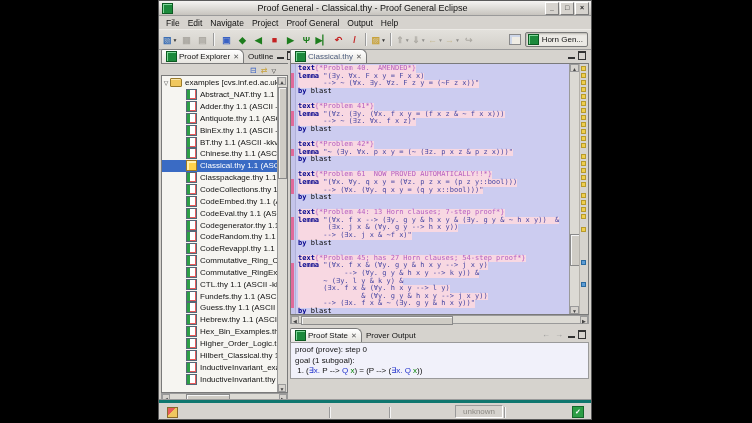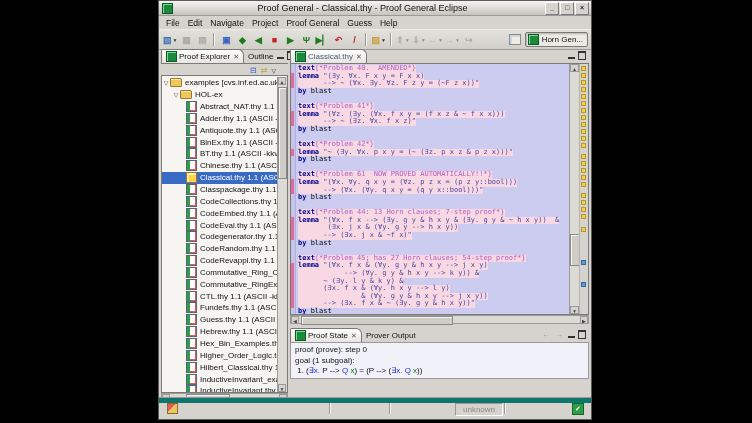--- a/index.html
+++ b/index.html
@@ -93,22 +93,22 @@
   
   .bottom-tabs{position:absolute;top:278px;left:0;right:0;height:16px;display:flex;align-items:flex-end;font-size:8px;}
   .pcontent{position:absolute;top:294px;left:0;right:0;height:37px;background:#f1f1fa;
             border:1px solid #9a9a9a;box-sizing:border-box;padding:2px 4px;font-size:8px;line-height:10.5px;}
   .pline{white-space:pre;}
   .seg-plain{color:#111;}
   .seg-blue{color:#2233cc;}
   .seg-green{color:#008000;}
 
   
-  .statusbar{position:absolute;left:0;right:0;bottom:1px;height:15px;border-top:5px solid #0f766e;
-             box-shadow:0 -1px 0 #9a9a9a;display:flex;align-items:flex-start;font-size:8px;background:#d6d3ce;}
+  .statusbar{position:absolute;left:0;right:0;bottom:1px;height:15px;border-top:3px solid #0f766e;
+             box-shadow:0 -1px 0 #9a9a9a;display:flex;align-items:flex-end;font-size:8px;background:#d6d3ce;}
   .st-sep{width:1px;height:11px;background:#9a9a9a;border-right:1px solid #f5f5f5;position:absolute;}
   .st-ico{width:9px;height:9px;margin-left:8px;background:linear-gradient(135deg,#e85a5a 40%,#f0c75e 40%);
           border:1px solid #8a6a2a;}
   .unknown{position:absolute;left:296px;border:1px solid;border-color:#9a9a9a #fff #fff #9a9a9a;
            color:#8d8a84;padding:0 7px;height:11px;line-height:11px;background:#d6d3ce;}
   .st-green{position:absolute;right:7px;width:10px;height:10px;background:#2d9e46;border:1px solid #14682a;
             color:#fff;font-size:7px;line-height:9px;text-align:center;font-weight:bold;}
 </style>
 </head>
 <body>
@@ -125,21 +125,21 @@
         <span class="win-btn">×</span>
       </span>
     </div>
 
     <div class="menubar">
         <span class="menu-item">File</span>
         <span class="menu-item">Edit</span>
         <span class="menu-item">Navigate</span>
         <span class="menu-item">Project</span>
         <span class="menu-item">Proof General</span>
-        <span class="menu-item">Guess</span>
+        <span class="menu-item">Output</span>
         <span class="menu-item">Help</span>
       </div>
 
     <div class="toolbar">
       <span id="toolbar-buttons" style="display:flex;align-items:center;">
           <span class="tbtn">
             <span style="color: rgb(59, 111, 181);">▧</span>
             <span class="tcaret">▼</span>
           </span>
           <span class="tbtn disabled">
@@ -232,25 +232,20 @@
           <span style="color:#3a62c4;">⊟</span>
           <span style="color:#c8a23a;">⇄</span>
           <span style="font-size:6px;color:#333;">▽</span>
         </div>
         <div class="tree-wrap">
           <div class="tree" id="file-tree">
               <div class="trow">
                 <span class="arrow">▽</span>
                 <span class="folder"></span>
                 <span>examples  [cvs.inf.ed.ac.uk]</span>
-              </div>
-              <div class="trow" style="padding-left: 10px;">
-                <span class="arrow">▽</span>
-                <span class="folder"></span>
-                <span>HOL-ex</span>
               </div>
               <div class="trow" style="padding-left: 24px;">
                 <span class="ficon"></span>
                 <span>Abstract_NAT.thy  1.1  (ASCII -kkv)</span>
               </div>
               <div class="trow" style="padding-left: 24px;">
                 <span class="ficon"></span>
                 <span>Adder.thy  1.1  (ASCII -kkv)</span>
               </div>
               <div class="trow" style="padding-left: 24px;">

